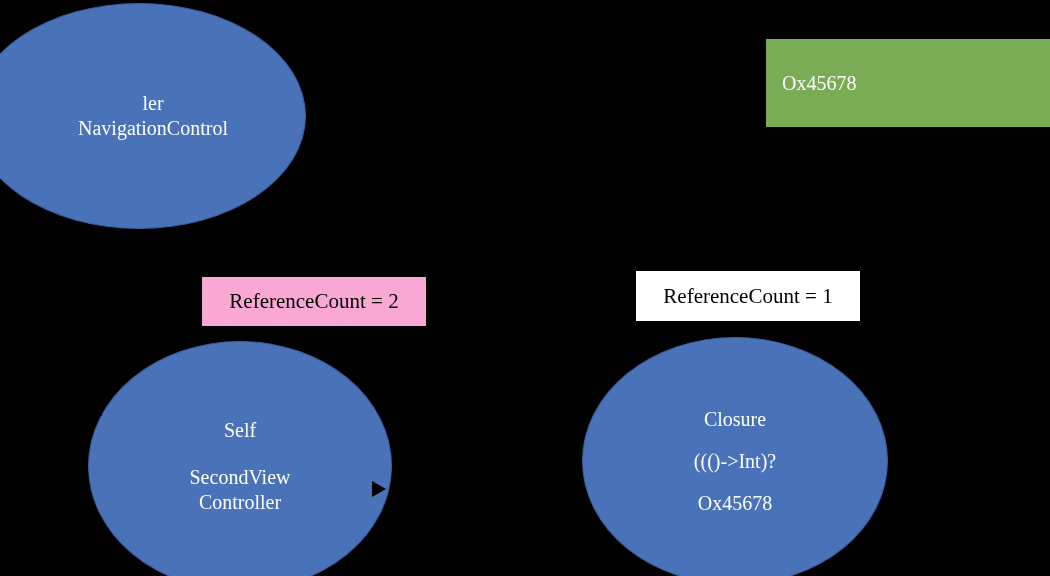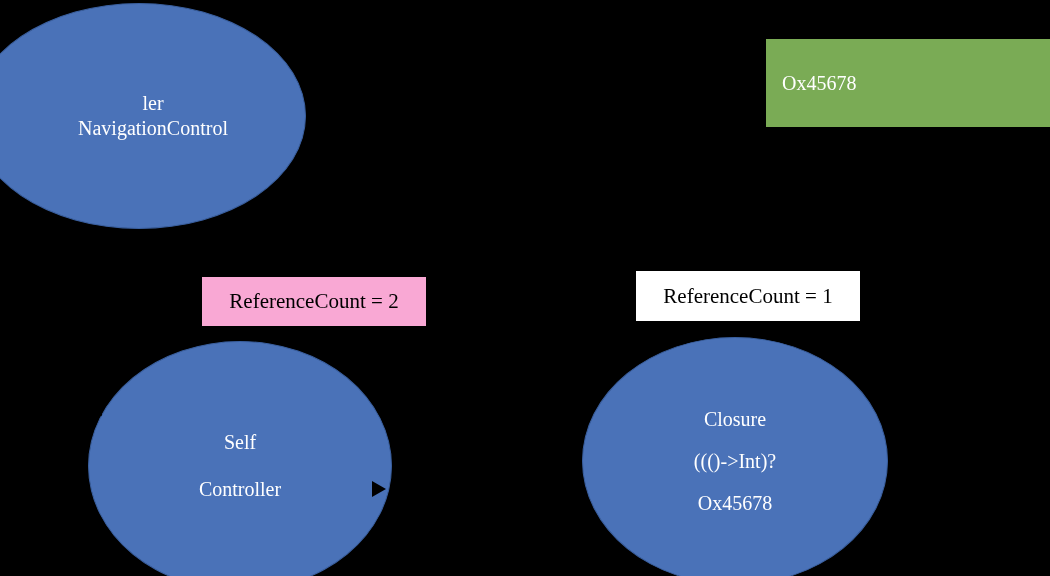--- a/index.html
+++ b/index.html
@@ -168,20 +168,21 @@
     <span class="line">ReferenceCount = 2</span>
   </div>
 
   <div class="label-box" id="label-reference-count-right">
     <span class="line">ReferenceCount = 1</span>
   </div>
 
   <div class="ellipse" id="node-self-second-view-controller">
     <span class="line">Self</span>
     <span class="gap"></span>
+    <span class="line">SecondView</span>
     <span class="line">Controller</span>
   </div>
 
   <div class="ellipse" id="node-closure">
     <span class="line">Closure</span>
     <span class="gap"></span>
     <span class="line">((()-&gt;Int)?</span>
     <span class="gap"></span>
     <span class="line">Ox45678</span>
   </div>

